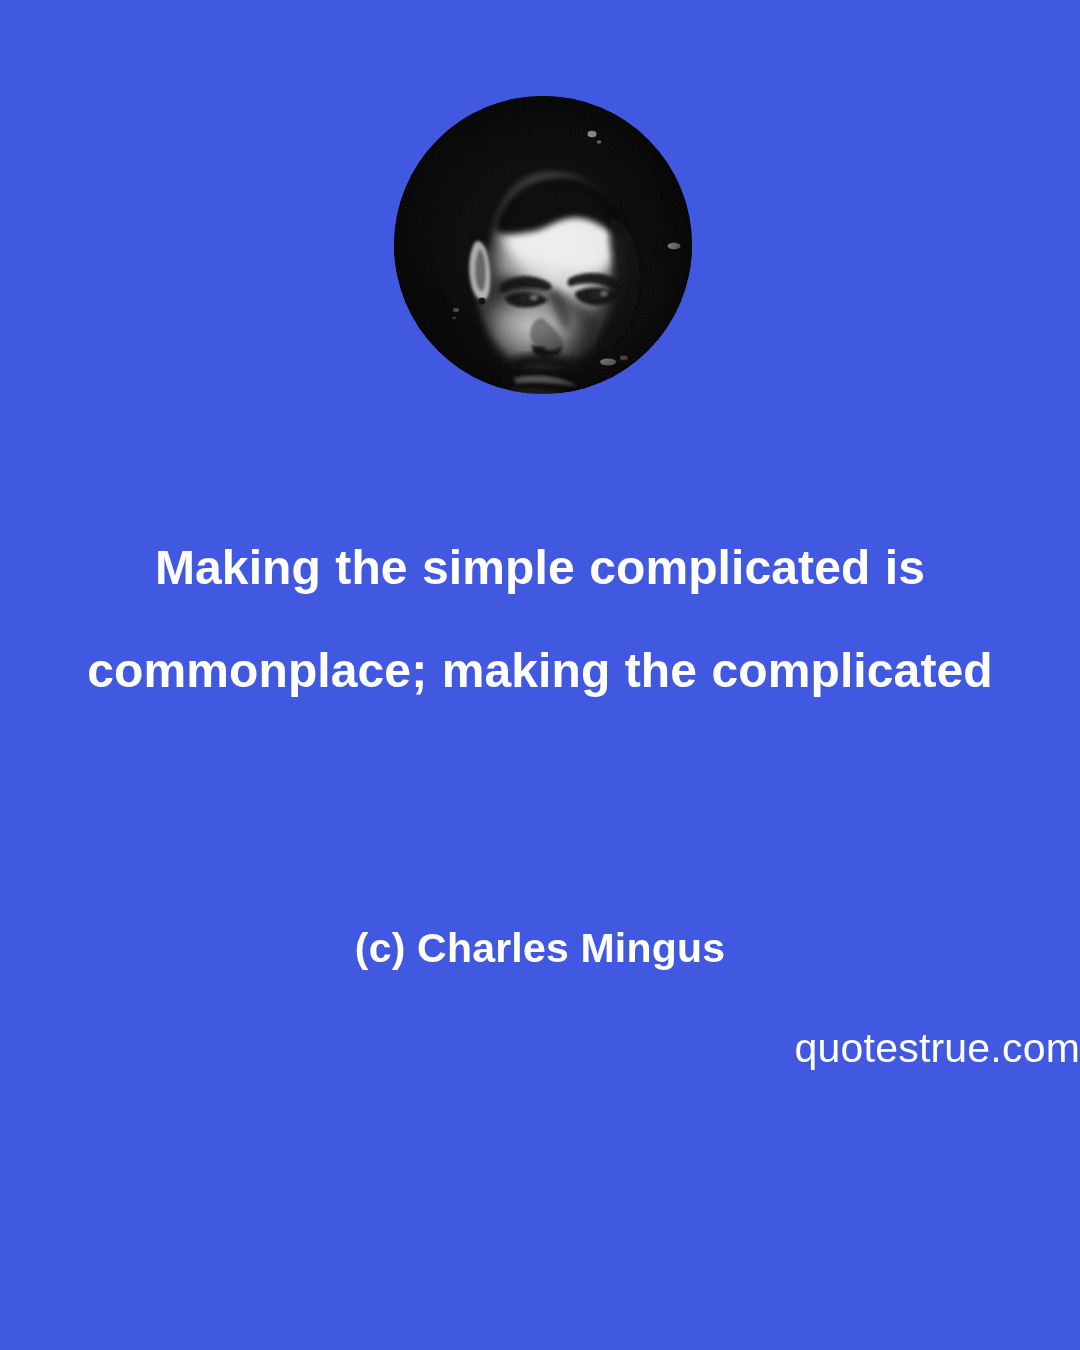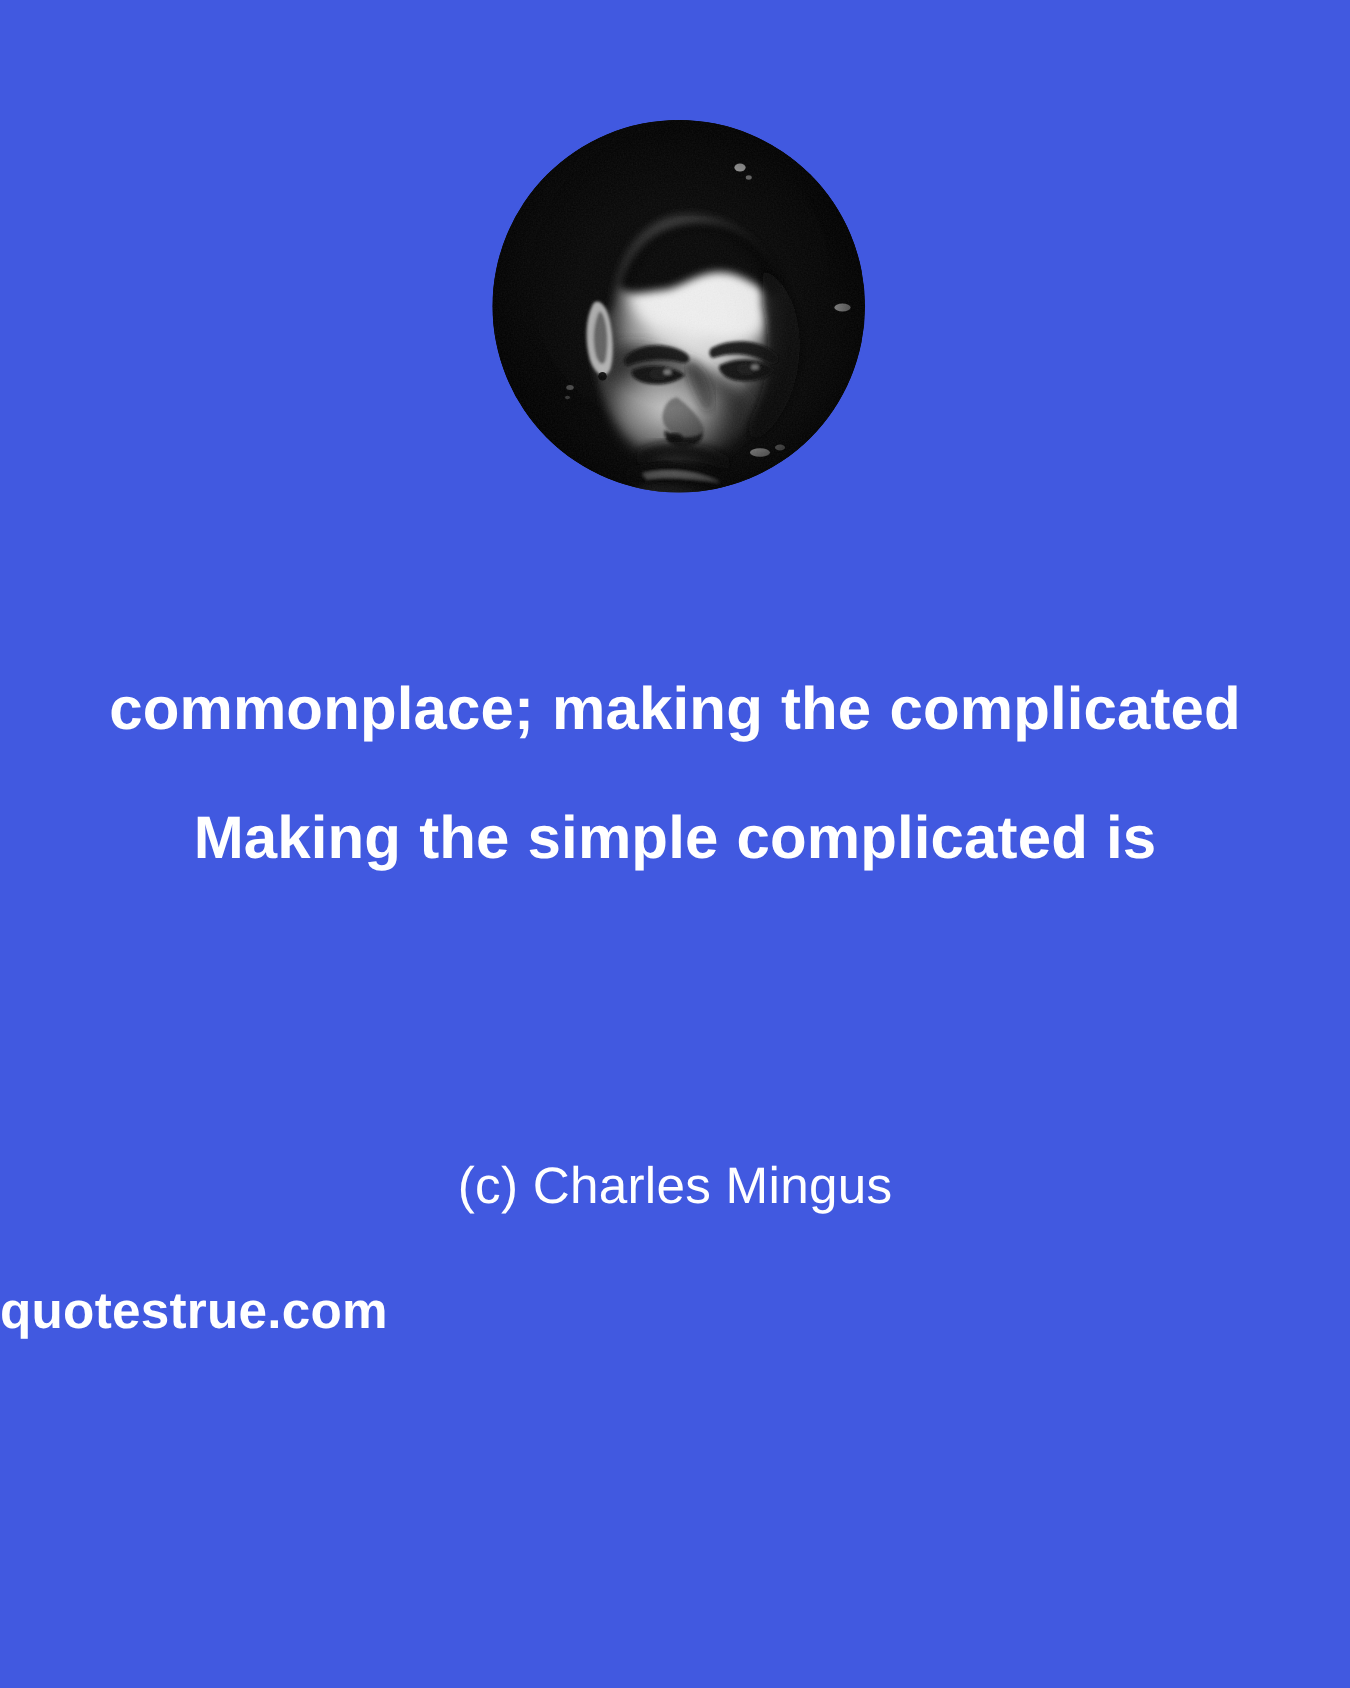--- a/index.html
+++ b/index.html
@@ -60,34 +60,34 @@
 
   
   .attribution {
     position: absolute;
     left: 0;
     right: 0;
     top: 925px;
     text-align: center;
     color: #ffffff;
     font-size: 41px;
-    font-weight: 400;
+    font-weight: 700;
     letter-spacing: 0.2px;
   }
 
   
   .source-url {
     position: absolute;
     left: 0;
     right: 0;
     top: 1025px;
-    text-align: left;
+    text-align: right;
     color: #ffffff;
     font-size: 41px;
-    font-weight: 700;
+    font-weight: 400;
     letter-spacing: 0.2px;
   }
 </style>
 </head>
 <body>
 
 <div class="card">
 
   <div class="portrait-wrap">
     <svg viewBox="0 0 298 298" preserveAspectRatio="xMidYMid slice">
@@ -295,21 +295,21 @@
           <stop offset="100%" stop-color="#000000" stop-opacity="0.8"></stop>
         </radialGradient>
         <rect x="0" y="0" width="298" height="298" fill="url(#vig)"></rect>
 
         <rect x="0" y="0" width="298" height="298" fill="#9a9a9a" filter="url(#grain)" opacity="0.5"></rect>
       </g>
     </svg>
   </div>
 
   <div class="quote">
+    <span class="quote-line">Making the simple complicated is</span>
     <span class="quote-line">commonplace; making the complicated</span>
-    <span class="quote-line">Making the simple complicated is</span>
   </div>
 
   <div class="attribution">(c) Charles Mingus</div>
 
   <div class="source-url">quotestrue.com</div>
 
 </div>
 
 </body></html>

